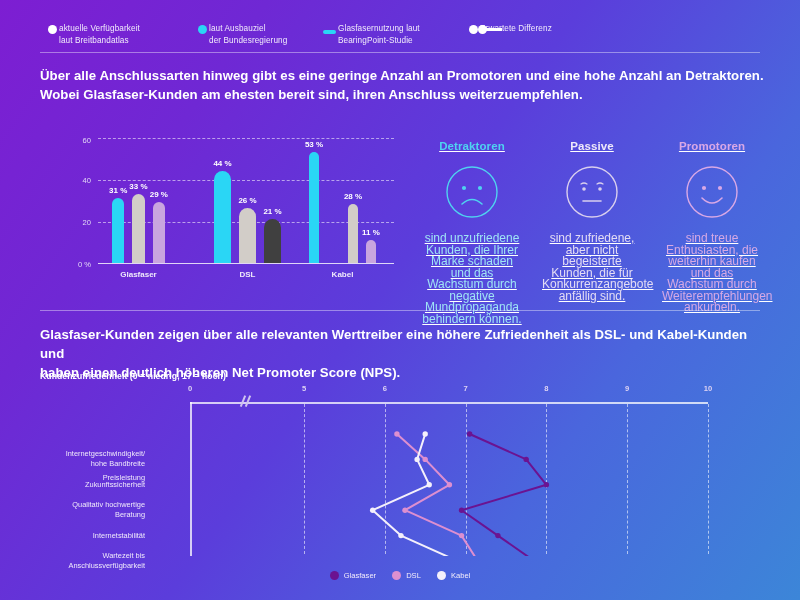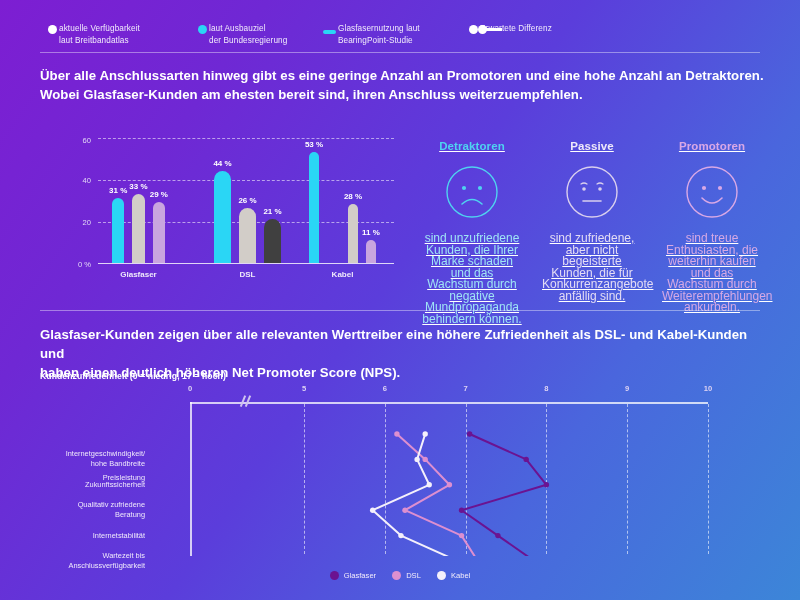--- a/index.html
+++ b/index.html
@@ -238,21 +238,21 @@
     <span>Glasfaser-Kunden zeigen über alle relevanten Werttreiber eine höhere Zufriedenheit als DSL- und Kabel-Kunden und</span><br>
     <span>haben einen deutlich höheren Net Promoter Score (NPS).</span>
   </div>
   <div class="subcap">Kundenzufriedenheit (0 = niedrig, 17 = hoch)</div>
 
   <div class="linechart">
     <div class="lc-labels" id="lcLabels">
         <div class="lc-row-label" style="top: 50px; margin-top: 32px;"><span>Preisleistung</span></div>
         <div class="lc-row-label" style="top: 63.4px;"><span>Internetgeschwindigkeit/</span><br><span>hohe Bandbreite</span></div>
         <div class="lc-row-label" style="top: 88.8px;"><span>Zukunftssicherheit</span></div>
-        <div class="lc-row-label" style="top: 114.2px;"><span>Qualitativ zufriedene</span><br><span>Beratung</span></div>
+        <div class="lc-row-label" style="top: 114.2px;"><span>Qualitativ hochwertige</span><br><span>Beratung</span></div>
         <div class="lc-row-label" style="top: 139.6px;"><span>Internetstabilität</span></div>
         <div class="lc-row-label" style="top: 165px;"><span>Wartezeit bis</span><br><span>Anschlussverfügbarkeit</span></div>
       </div>
     <div class="lc-plot" id="lcPlot">
         <div style="position: absolute; left: 40px; top: 6px; width: 1.5px; height: 154px; background: rgba(255, 255, 255, 0.75);"></div>
         <div style="position: absolute; left: 40px; top: 6px; width: 518px; height: 1.5px; background: rgba(255, 255, 255, 0.75);"></div>
         <div style="position: absolute; left: 92px; top: -1px; width: 1.6px; height: 12px; background: rgb(207, 195, 239); transform: rotate(22deg);"></div>
         <div style="position: absolute; left: 97px; top: -1px; width: 1.6px; height: 12px; background: rgb(207, 195, 239); transform: rotate(22deg);"></div>
         <div class="lc-tick" style="left: 40px;">0</div>
         <div class="lc-tick" style="left: 154px;">5</div>

